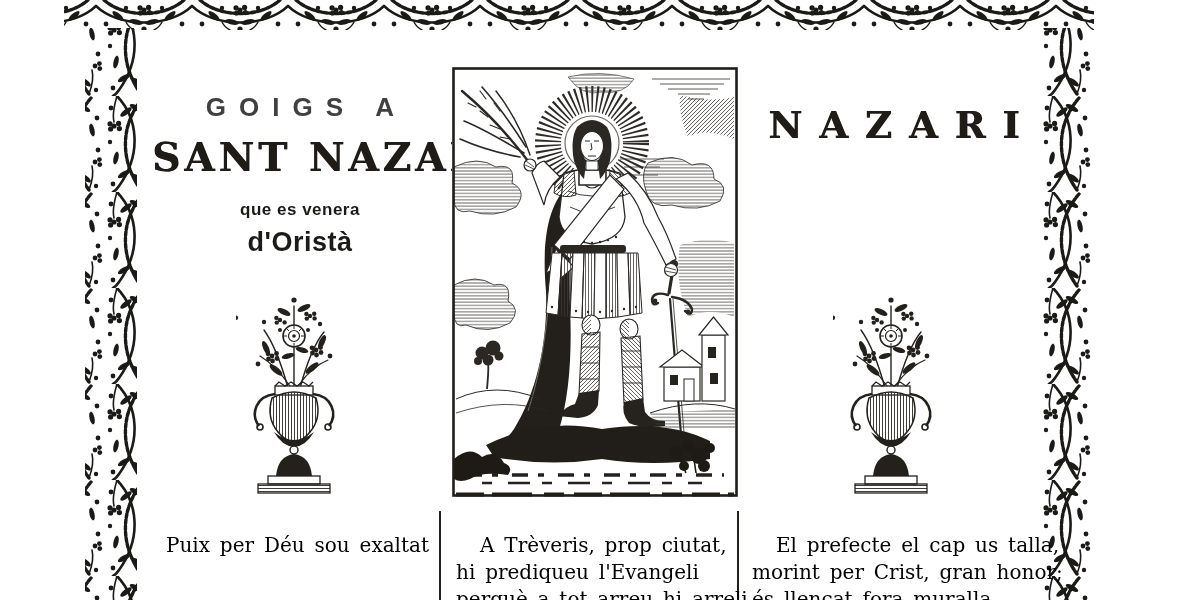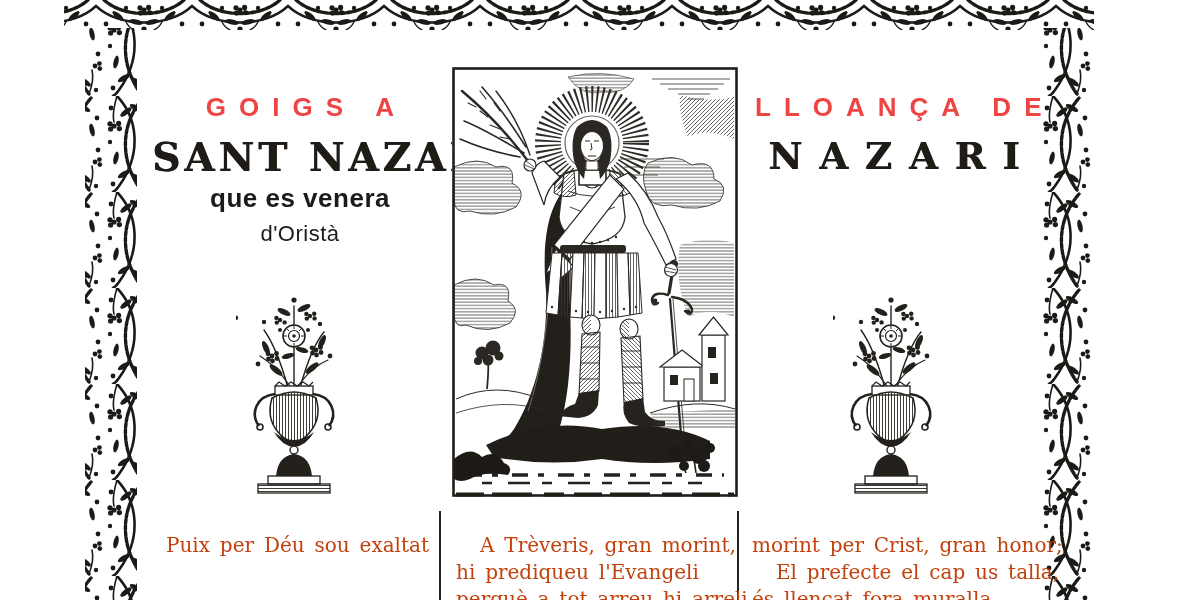--- a/index.html
+++ b/index.html
@@ -6,37 +6,37 @@
   .page{
     position:relative;width:1200px;height:600px;background:#ffffff;
     overflow:hidden;color:#1d1b18;font-family:"Liberation Sans",sans-serif;
   }
   .borders-svg{position:absolute;left:0;top:0;width:1200px;height:600px;}
   .title-block{position:absolute;text-align:center;}
   .title-left{left:148px;top:92px;width:304px;}
   .title-right{left:742px;top:92px;width:304px;}
   .kicker{
     font-size:26px;font-weight:700;letter-spacing:13px;text-indent:13px;
-    white-space:nowrap;color:#ef4444;
+    white-space:nowrap;color:#404040;
   }
   .main-title{
     font-family:"DejaVu Serif",serif;font-weight:700;font-size:39px;
     letter-spacing:4px;text-indent:4px;margin-top:11px;white-space:nowrap;
     color:#1f1c18;text-shadow:0.7px 0 0 currentColor;
   }
   .title-right .main-title{letter-spacing:17px;text-indent:17px;font-size:37px;}
-  .subtitle1{font-size:26px;font-weight:700;margin-top:3px;letter-spacing:0.5px;}
-  .subtitle2{font-size:22px;font-weight:400;margin-top:7px;letter-spacing:0.5px;}
+  .subtitle1{font-size:17px;font-weight:700;margin-top:20px;letter-spacing:0.5px;}
+  .subtitle2{font-size:27px;font-weight:700;margin-top:7px;letter-spacing:0.5px;}
   .engraving{position:absolute;left:452px;top:67px;width:286px;height:430px;}
   .vase{position:absolute;width:116px;height:212px;}
   .vase-left{left:236px;top:286px;}
   .vase-right{left:833px;top:286px;}
   .verse-col{
     position:absolute;top:532px;font-family:"DejaVu Serif",serif;
-    font-size:20px;line-height:27px;word-spacing:3.5px;color:#c2410c;
+    font-size:20px;line-height:27px;word-spacing:3.5px;color:#000000;
     white-space:nowrap;
   }
   .verse-col-1{left:142px;width:296px;}
   .verse-col-2{left:456px;width:278px;}
   .verse-col-3{left:752px;width:286px;}
   .verse-line.first{text-indent:24px;}
   .col-rule{position:absolute;top:511px;height:89px;width:2px;background:#24211d;}
   .col-rule-1{left:439px;}
   .col-rule-2{left:737px;}
 </style>
@@ -108,21 +108,20 @@
   </svg>
 
   <div class="title-block title-left">
     <div class="kicker">GOIGS A</div>
     <div class="main-title">SANT NAZARI</div>
     <div class="subtitle1">que es venera</div>
     <div class="subtitle2">d'Oristà</div>
   </div>
 
   <div class="title-block title-right">
-    <div class="kicker">LLOANÇA DE</div>
     <div class="main-title">NAZARI</div>
   </div>
 
   <div class="engraving">
     <svg viewBox="0 0 286 430" width="286" height="430" xmlns="http://www.w3.org/2000/svg" aria-hidden="true">
       <defs>
         <pattern id="ehH" width="4" height="3.2" patternUnits="userSpaceOnUse">
           <path d="M0,1.6 H4" stroke="#3d3a36" stroke-width="0.8" fill="none"></path>
         </pattern>
         <pattern id="ehV" width="3" height="4" patternUnits="userSpaceOnUse">
@@ -398,23 +397,23 @@
     </svg>
   </div>
 
   <div class="col-rule col-rule-1"></div>
   <div class="col-rule col-rule-2"></div>
 
   <div class="verse-col verse-col-1">
     <div class="verse-line first">Puix per Déu sou exaltat</div>
   </div>
   <div class="verse-col verse-col-2">
-    <div class="verse-line first">A Trèveris, gran morint,</div>
+    <div class="verse-line first">A Trèveris, prop ciutat,</div>
     <div class="verse-line">hi prediqueu l'Evangeli</div>
     <div class="verse-line">perquè a tot arreu hi arreli</div>
   </div>
   <div class="verse-col verse-col-3">
+    <div class="verse-line first">El prefecte el cap us talla,</div>
     <div class="verse-line">morint per Crist, gran honor;</div>
-    <div class="verse-line first">El prefecte el cap us talla,</div>
     <div class="verse-line">és llençat fora muralla</div>
   </div>
 
 </div>
 
 </body></html>

